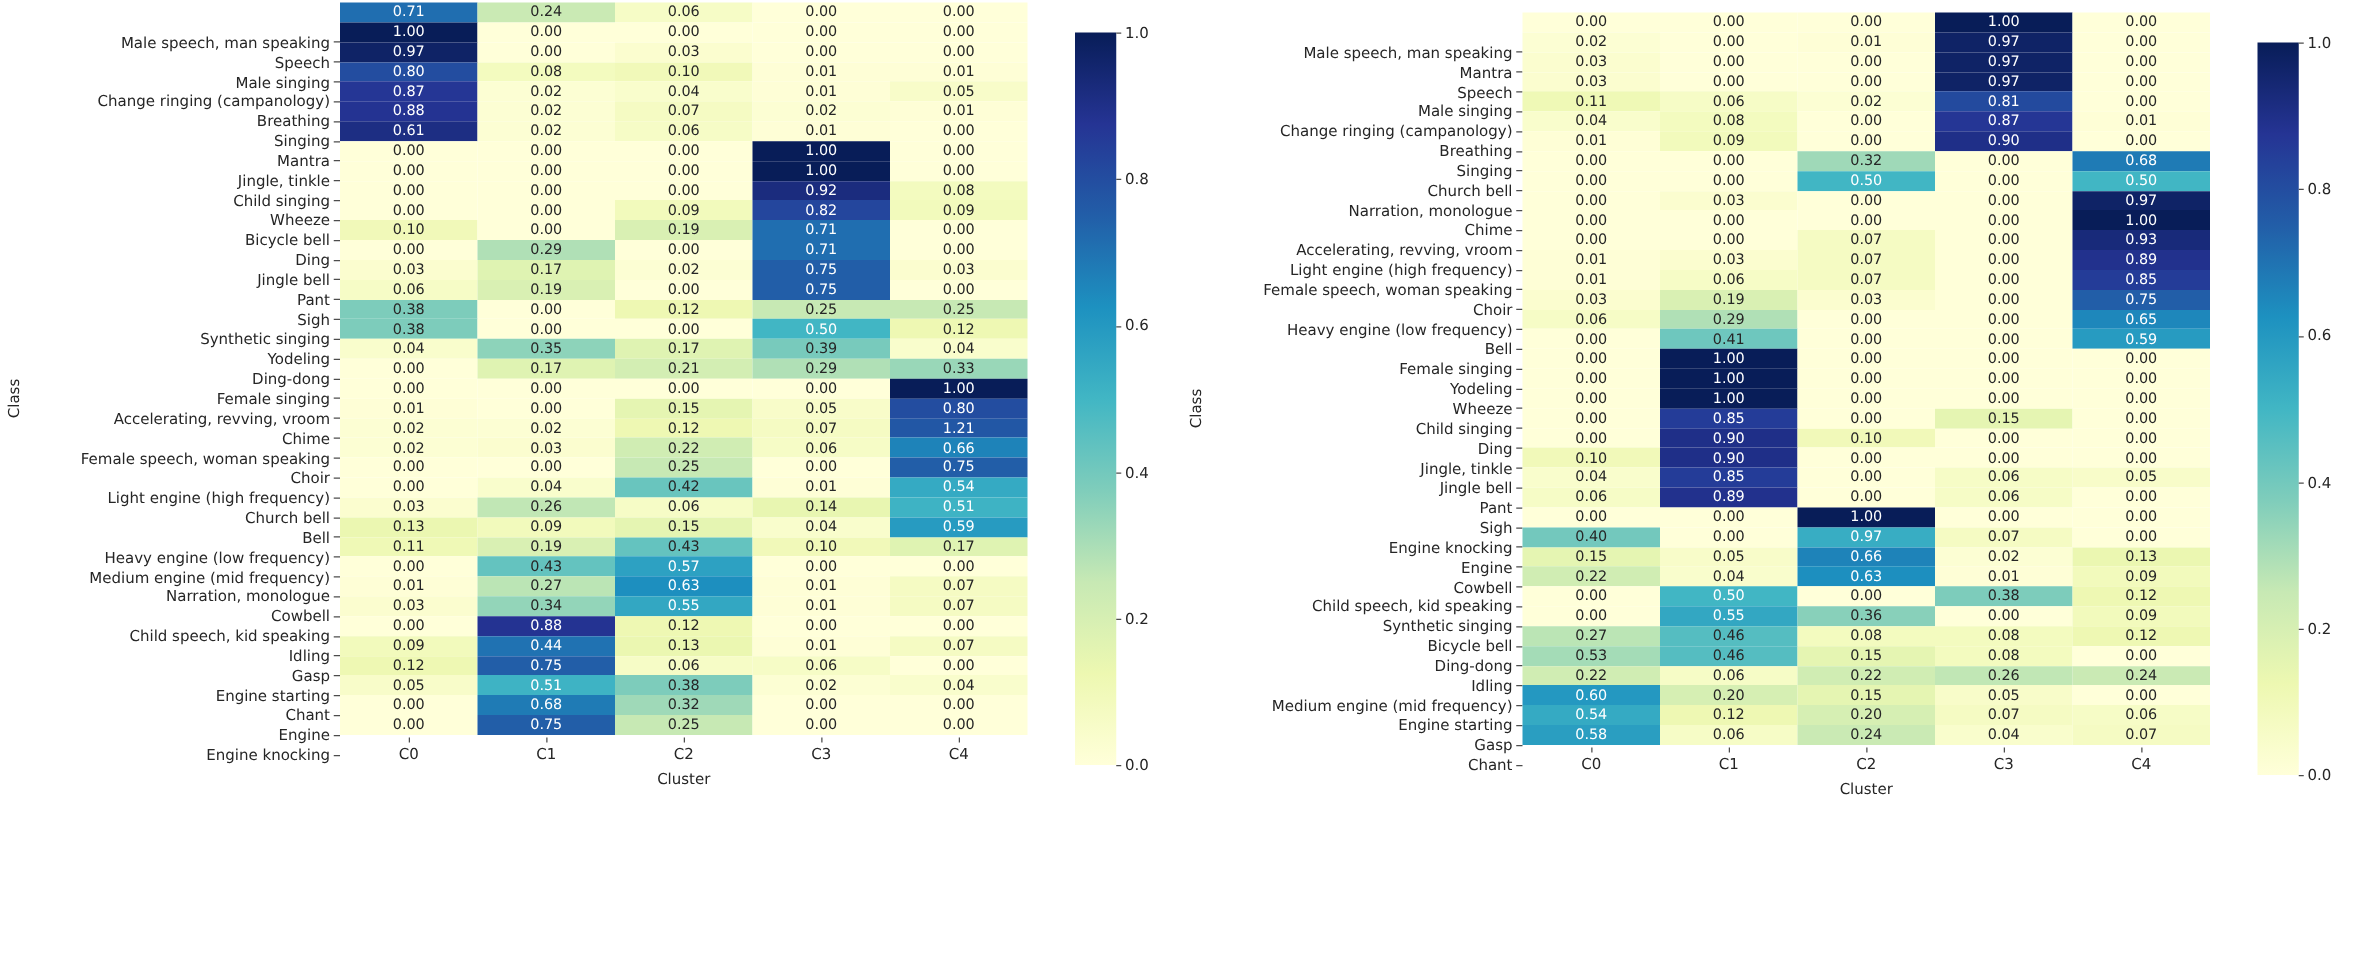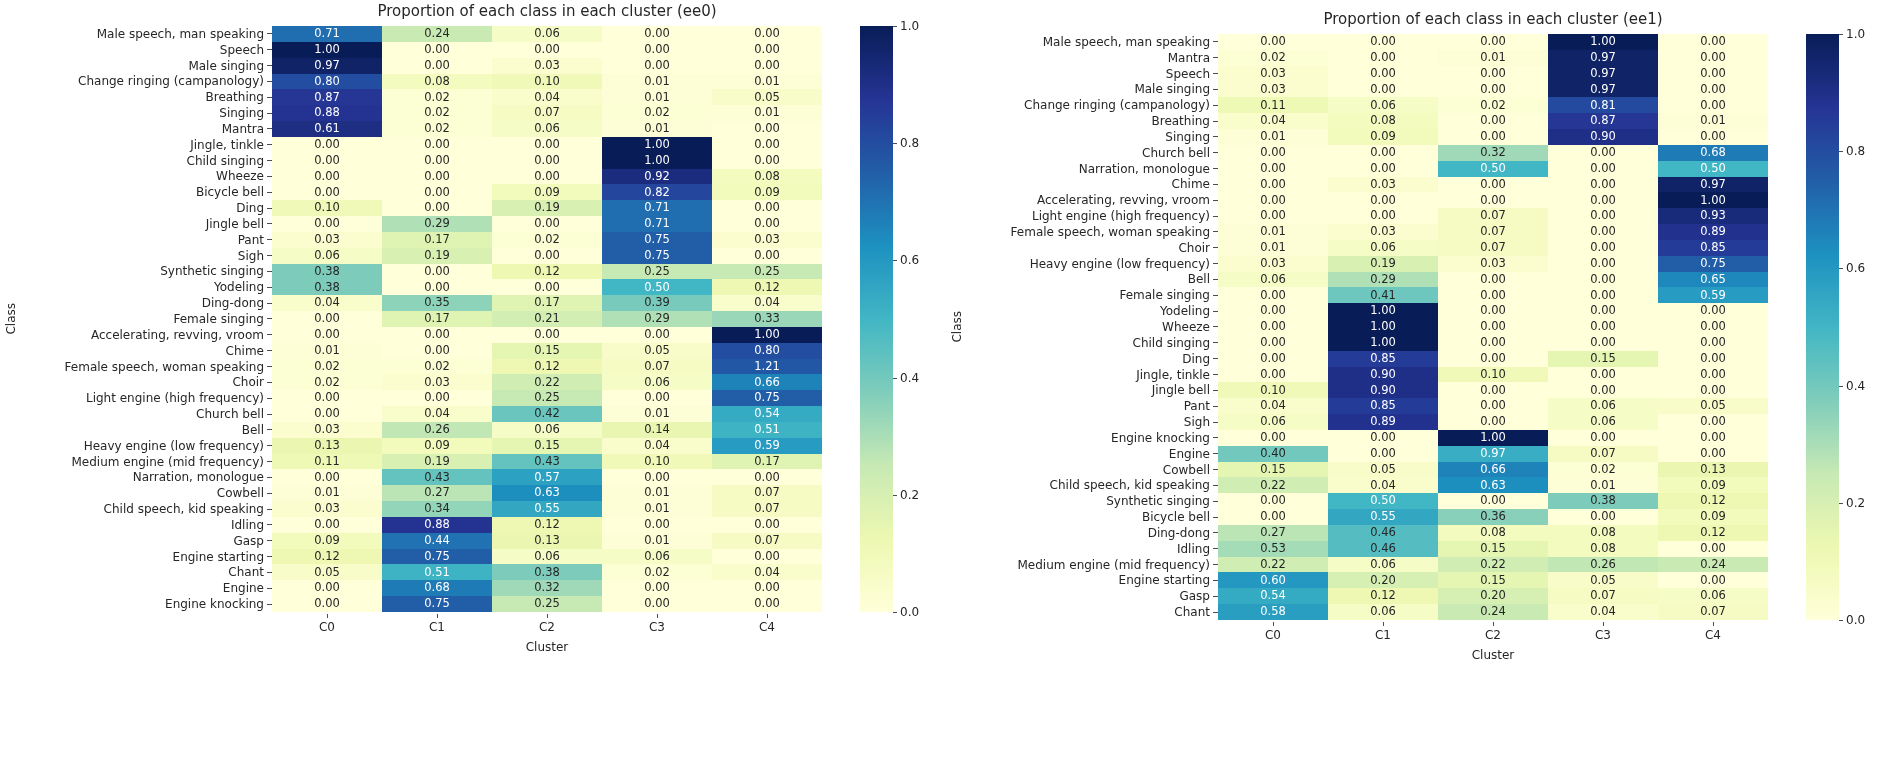--- a/index.html
+++ b/index.html
@@ -71,21 +71,20 @@
         <div class="row-label">Cowbell</div>
         <div class="row-label">Child speech, kid speaking</div>
         <div class="row-label">Idling</div>
         <div class="row-label">Gasp</div>
         <div class="row-label">Engine starting</div>
         <div class="row-label">Chant</div>
         <div class="row-label">Engine</div>
         <div class="row-label">Engine knocking</div>
       </div>
     <div class="main-col">
-      <div class="title">Proportion of each class in each cluster (ee0)</div>
       <div class="grid" style="grid-template-columns: repeat(5, 1fr); grid-template-rows: repeat(37, 1fr);">
           <div class="cell" style="background: rgb(32, 110, 176); color: rgb(255, 255, 255);">0.71</div>
           <div class="cell" style="background: rgb(202, 234, 180); color: rgb(38, 38, 38);">0.24</div>
           <div class="cell" style="background: rgb(246, 252, 198); color: rgb(38, 38, 38);">0.06</div>
           <div class="cell" style="background: rgb(255, 255, 217); color: rgb(38, 38, 38);">0.00</div>
           <div class="cell" style="background: rgb(255, 255, 217); color: rgb(38, 38, 38);">0.00</div>
           <div class="cell" style="background: rgb(8, 29, 88); color: rgb(255, 255, 255);">1.00</div>
           <div class="cell" style="background: rgb(255, 255, 217); color: rgb(38, 38, 38);">0.00</div>
           <div class="cell" style="background: rgb(255, 255, 217); color: rgb(38, 38, 38);">0.00</div>
           <div class="cell" style="background: rgb(255, 255, 217); color: rgb(38, 38, 38);">0.00</div>
@@ -325,21 +324,20 @@
         <div class="row-label">Synthetic singing</div>
         <div class="row-label">Bicycle bell</div>
         <div class="row-label">Ding-dong</div>
         <div class="row-label">Idling</div>
         <div class="row-label">Medium engine (mid frequency)</div>
         <div class="row-label">Engine starting</div>
         <div class="row-label">Gasp</div>
         <div class="row-label">Chant</div>
       </div>
     <div class="main-col">
-      <div class="title">Proportion of each class in each cluster (ee1)</div>
       <div class="grid" style="grid-template-columns: repeat(5, 1fr); grid-template-rows: repeat(37, 1fr);">
           <div class="cell" style="background: rgb(255, 255, 217); color: rgb(38, 38, 38);">0.00</div>
           <div class="cell" style="background: rgb(255, 255, 217); color: rgb(38, 38, 38);">0.00</div>
           <div class="cell" style="background: rgb(255, 255, 217); color: rgb(38, 38, 38);">0.00</div>
           <div class="cell" style="background: rgb(8, 29, 88); color: rgb(255, 255, 255);">1.00</div>
           <div class="cell" style="background: rgb(255, 255, 217); color: rgb(38, 38, 38);">0.00</div>
           <div class="cell" style="background: rgb(252, 254, 211); color: rgb(38, 38, 38);">0.02</div>
           <div class="cell" style="background: rgb(255, 255, 217); color: rgb(38, 38, 38);">0.00</div>
           <div class="cell" style="background: rgb(254, 254, 214); color: rgb(38, 38, 38);">0.01</div>
           <div class="cell" style="background: rgb(15, 35, 102); color: rgb(255, 255, 255);">0.97</div>

